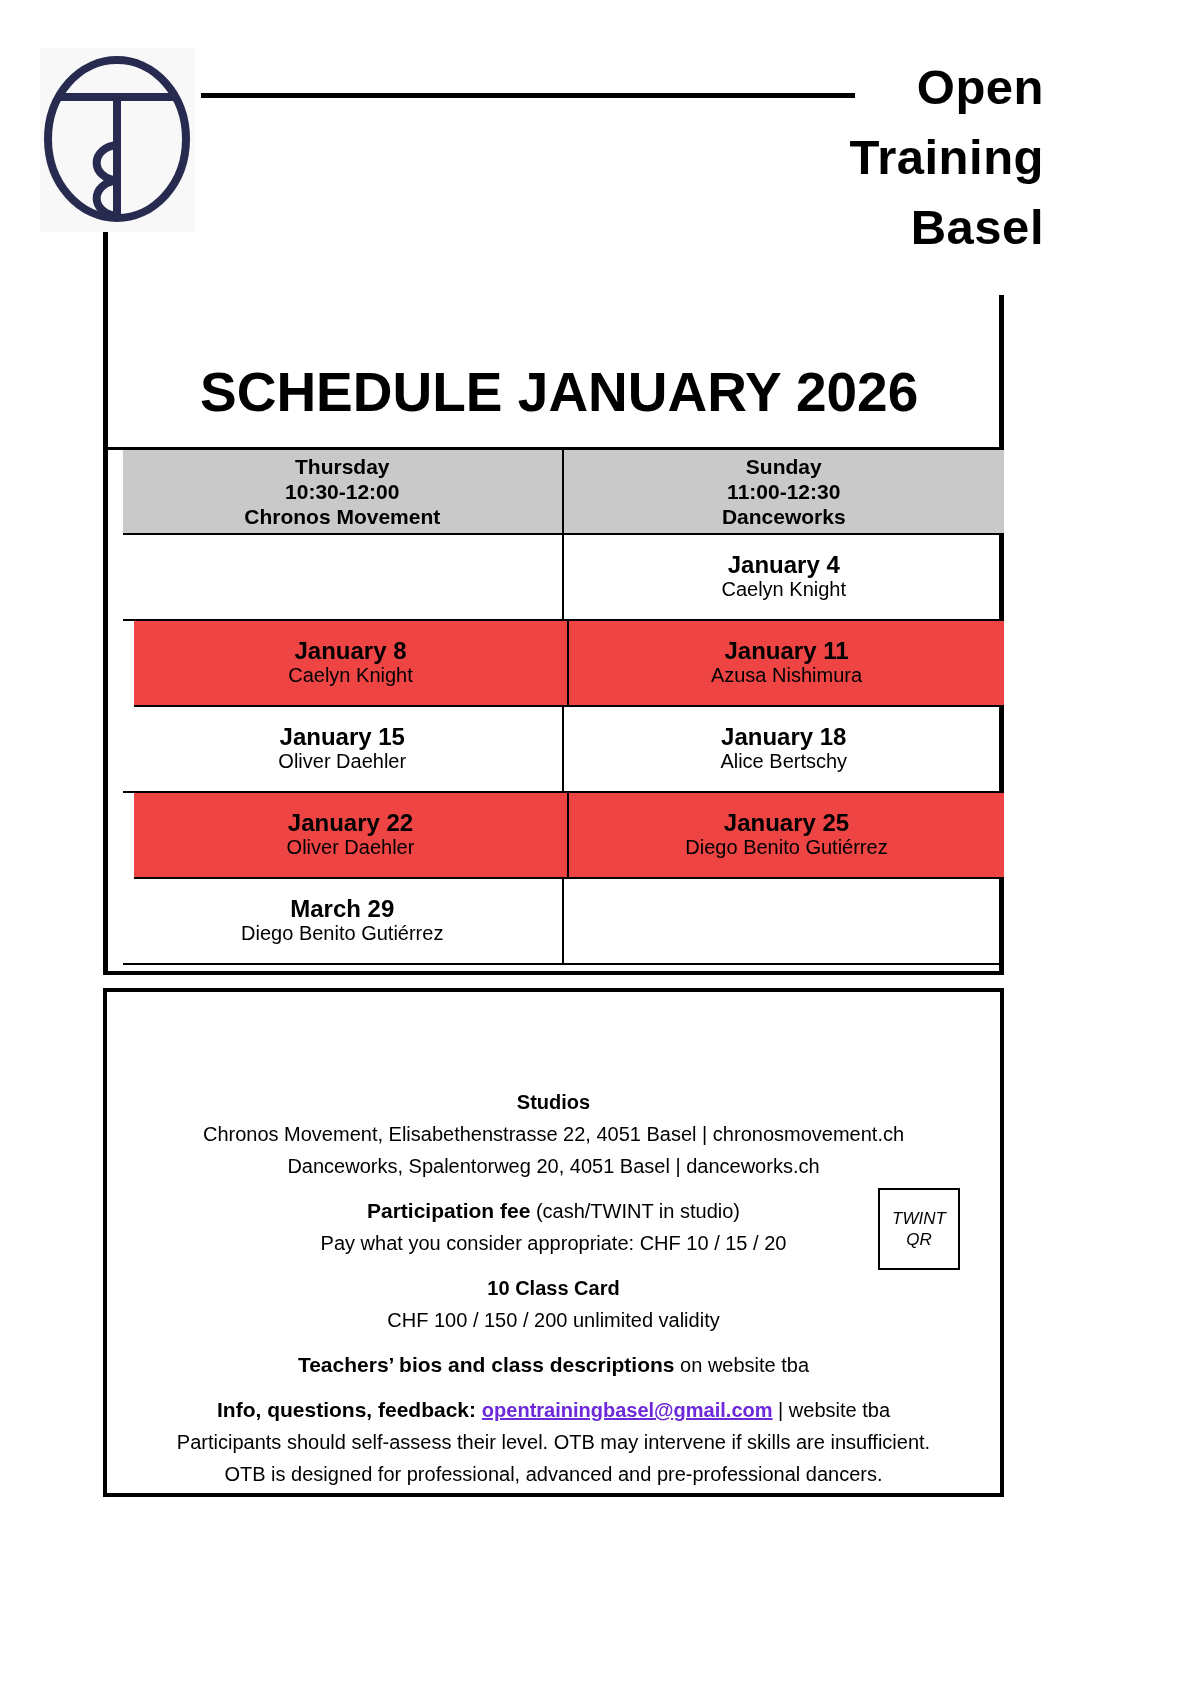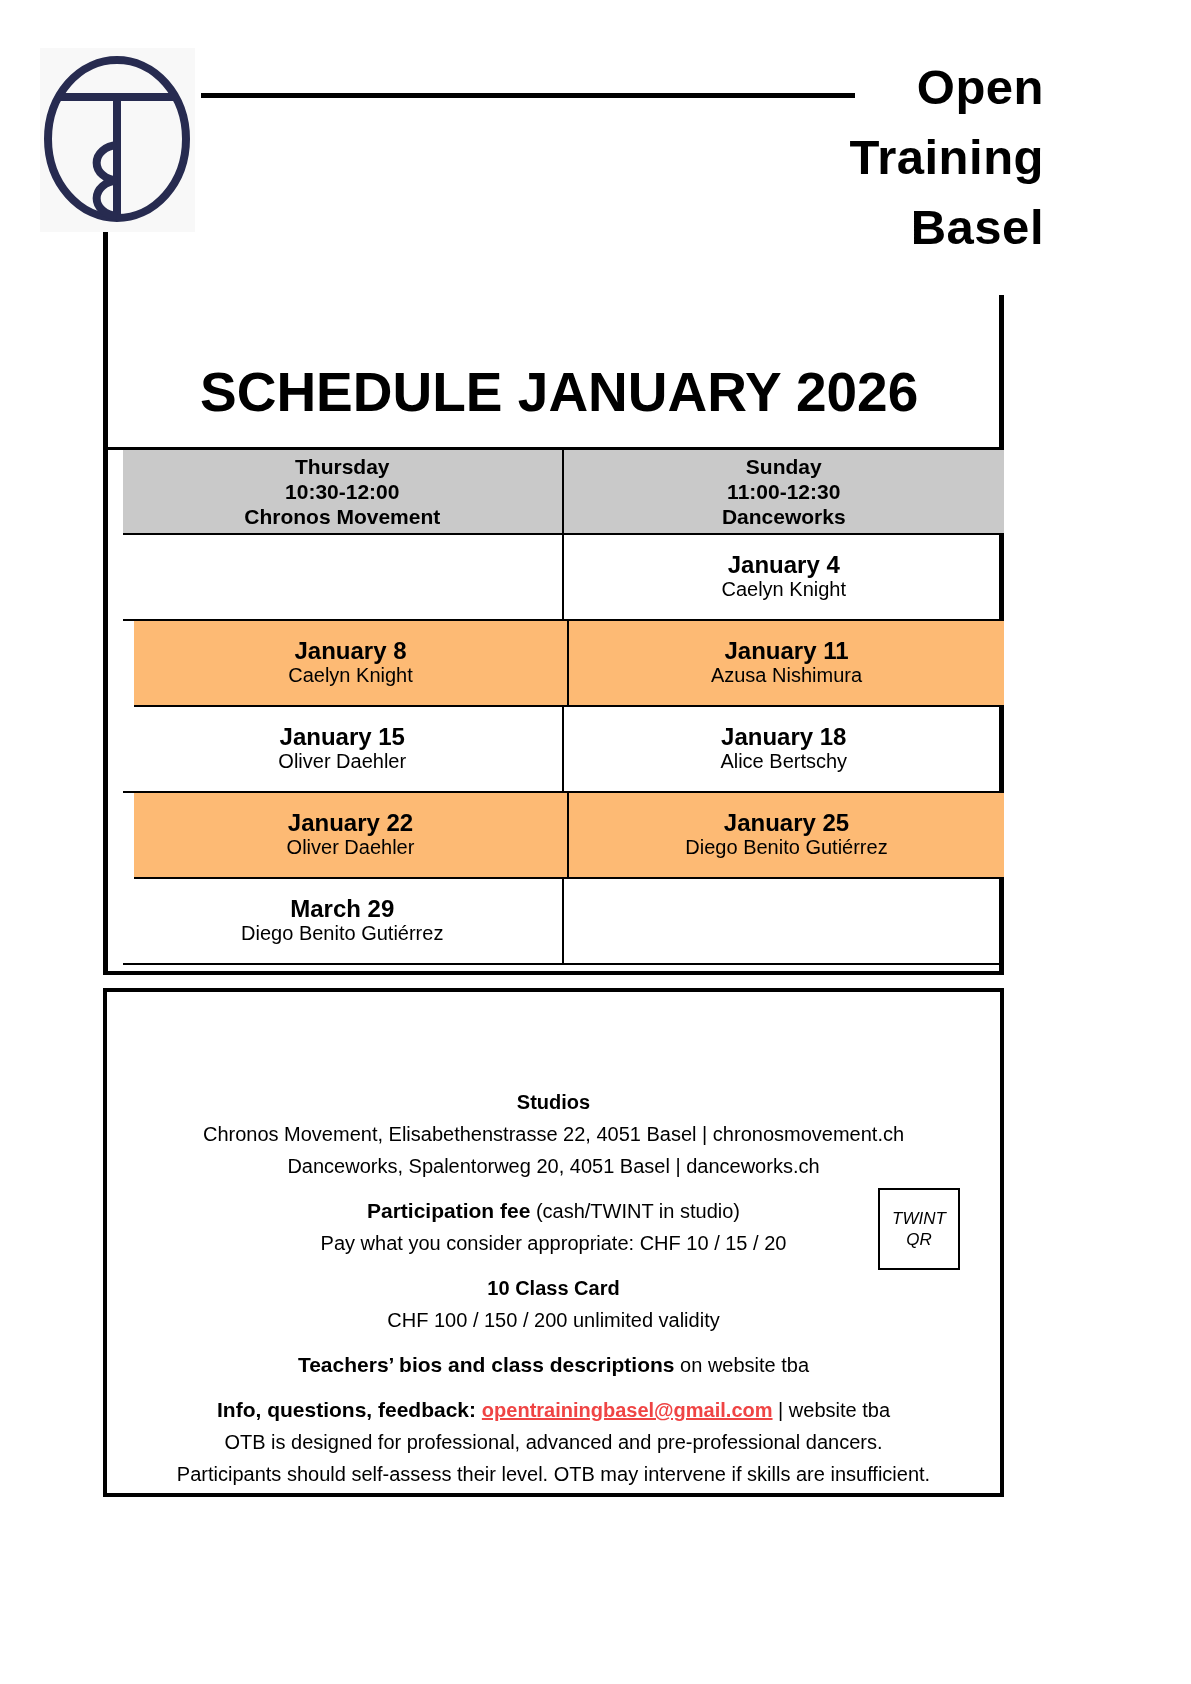--- a/index.html
+++ b/index.html
@@ -17,38 +17,38 @@
   
   .vline-left  { position: absolute; left: 103px; top: 232px; width: 5px; height: 743px; background: #000; }
   .vline-right { position: absolute; left: 999px; top: 295px; width: 5px; height: 680px; background: #000; }
   
   .title { position: absolute; left: 192px; top: 352px; margin: 8px; font-size: 55px; font-weight: 700; letter-spacing: 0; white-space: nowrap; }
   
   .schedule { position: absolute; left: 103px; top: 447px; width: 901px; border-top: 3px solid #000; box-sizing: border-box; padding-left: 20px; }
   .trow { display: grid; grid-template-columns: 1fr 1fr; border-bottom: 2px solid #000; }
   .thead { height: 83px; background: #c9c9c9; }
   .tbody-row { height: 84px; }
-  .row-alt { background: #fdba74; margin-left: 11px; }
+  .row-alt { background: #ef4444; margin-left: 11px; }
   .cell { display: flex; flex-direction: column; justify-content: center; align-items: center; text-align: center; }
   .cell.left { border-right: 2px solid #000; }
   .th-line { font-weight: 700; font-size: 21px; line-height: 25px; }
   .date { font-weight: 700; font-size: 24px; line-height: 25px; }
   .teacher { font-size: 20px; line-height: 25px; }
   
   .hrule { position: absolute; left: 103px; top: 971px; width: 901px; height: 4px; background: #000; }
   
   .info {
     position: absolute; left: 103px; top: 988px; width: 901px; height: 509px;
     border: 4px solid #000; box-sizing: border-box; background: #fff;
     text-align: center; padding-top: 90px;
   }
   .info p { margin: 8px; font-size: 20px; line-height: 24px; }
   .info .group { margin-bottom: 21px; }
   .bhead { font-weight: 700; font-size: 21px; }
-  .email { font-weight: 700; text-decoration: underline; color: #ef4444; cursor: pointer; }
+  .email { font-weight: 700; text-decoration: underline; color: #6d28d9; cursor: pointer; }
   
   .qr {
     position: absolute; left: 878px; top: 1188px; width: 82px; height: 82px;
     border: 2px solid #000; box-sizing: border-box; background: #fff;
     display: flex; flex-direction: column; justify-content: center; align-items: center;
     font-style: italic; font-size: 17px; line-height: 21px;
   }
 </style>
 </head>
 <body>
@@ -158,22 +158,22 @@
       <p class="bhead">10 Class Card</p>
       <p>CHF 100 / 150 / 200 unlimited validity</p>
     </div>
 
     <div class="group">
       <p><span class="bhead">Teachers’ bios and class descriptions</span><span> on website tba</span></p>
     </div>
 
     <div class="group">
       <p><span class="bhead">Info, questions, feedback: </span><a class="email">opentrainingbasel@gmail.com</a><span> | website tba</span></p>
+      <p>Participants should self-assess their level. OTB may intervene if skills are insufficient.</p>
       <p>OTB is designed for professional, advanced and pre-professional dancers.</p>
-      <p>Participants should self-assess their level. OTB may intervene if skills are insufficient.</p>
     </div>
   </div>
 
   <div class="qr">
     <div>TWINT</div>
     <div>QR</div>
   </div>
 
 </div>
 

